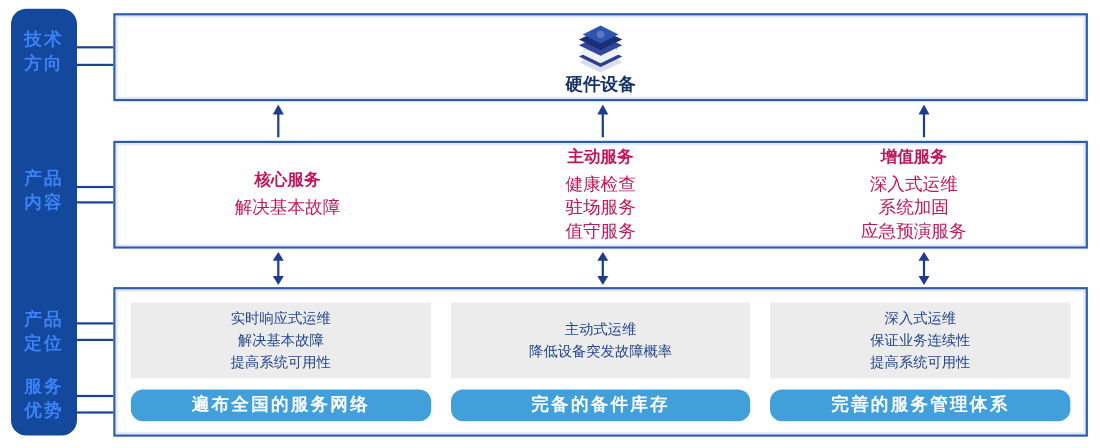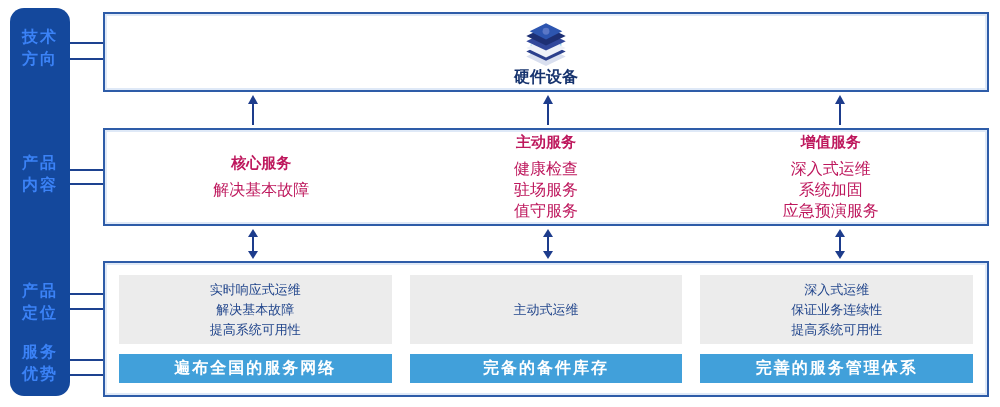--- a/index.html
+++ b/index.html
@@ -36,21 +36,21 @@
   .svc-title{font-size:15px;font-weight:bold;color:#be185d;margin-bottom:6px;}
   .svc-item{font-size:16px;color:#be185d;line-height:21px;}
 
   
   .pos-col{flex:1;display:flex;flex-direction:column;}
   .gray-card{height:70px;background:#ececec;display:flex;flex-direction:column;
              align-items:center;justify-content:center;margin-bottom:10px;}
   .gray-line{font-size:13px;color:#22468c;line-height:20px;}
   .blue-bar{height:29px;background:#41a0da;display:flex;align-items:center;
             justify-content:center;color:#ffffff;font-weight:bold;font-size:16px;
-            letter-spacing:2px;}
+            letter-spacing:2px;border-radius:11px;}
 
   
   .arrow{position:absolute;width:12px;}
   .arrow svg{display:block;}
 </style>
 </head>
 <body>
 
 <div class="stage">
 
@@ -163,20 +163,21 @@
       <div class="gray-card">
         <div class="gray-line">实时响应式运维</div>
         <div class="gray-line">解决基本故障</div>
         <div class="gray-line">提高系统可用性</div>
       </div>
       <div class="blue-bar">遍布全国的服务网络</div>
     </div>
     <div class="pos-col">
       <div class="gray-card">
         <div class="gray-line">主动式运维</div>
+        <div class="gray-line">降低设备突发故障概率</div>
       </div>
       <div class="blue-bar">完备的备件库存</div>
     </div>
     <div class="pos-col">
       <div class="gray-card">
         <div class="gray-line">深入式运维</div>
         <div class="gray-line">保证业务连续性</div>
         <div class="gray-line">提高系统可用性</div>
       </div>
       <div class="blue-bar">完善的服务管理体系</div>

